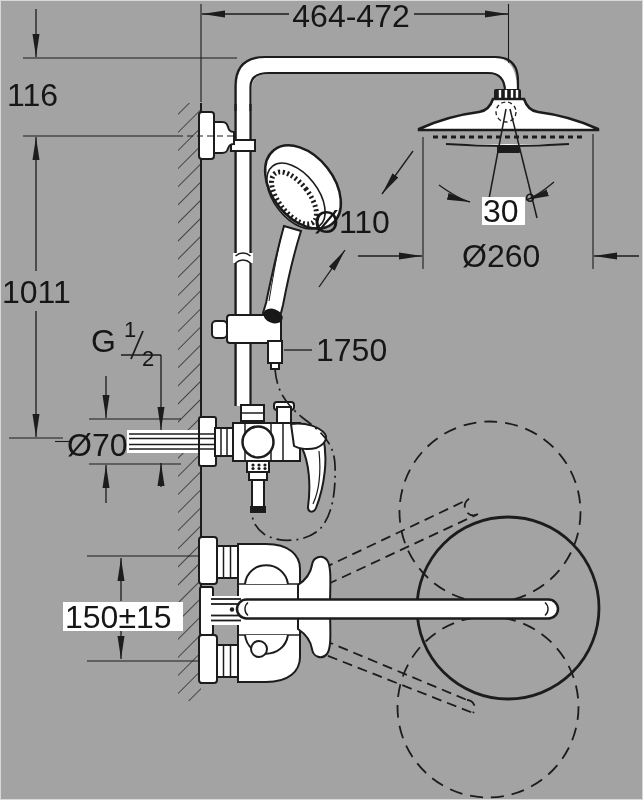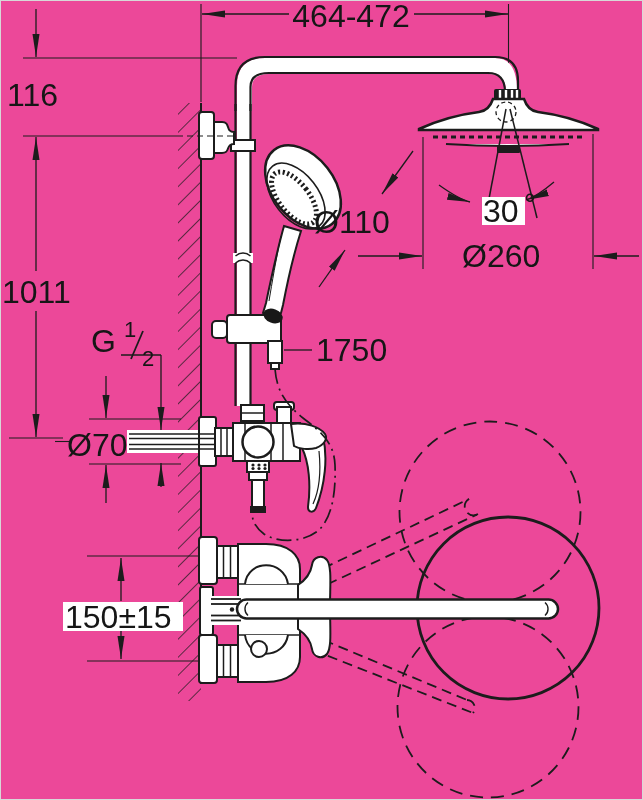--- a/index.html
+++ b/index.html
@@ -1,16 +1,16 @@
 <!DOCTYPE html>
 <html><head>
 <meta charset="utf-8">
 <style>
   html,body{margin:0;padding:0;background:#fff;}
-  #frame{width:643px;height:800px;box-sizing:border-box;border:1px solid #d8d8d8;background:#ec4899;overflow:hidden;}
+  #frame{width:643px;height:800px;box-sizing:border-box;border:1px solid #d8d8d8;background:#a3a3a3;overflow:hidden;}
   svg{display:block;}
   text{font-family:"Liberation Sans","DejaVu Sans",sans-serif;fill:#161616;}
   .t32{font-size:32px;}
   .t30{font-size:30px;}
   .t22{font-size:22px;}
   .dim{stroke:#1c1c1c;stroke-width:1.3;fill:none;}
   .thin{stroke:#1c1c1c;stroke-width:1.1;fill:none;}
   .o2{stroke:#1c1c1c;stroke-width:2;fill:#fff;}
   .o25{stroke:#1c1c1c;stroke-width:2.5;fill:#fff;}
   .ln15{stroke:#1c1c1c;stroke-width:1.5;fill:none;}

